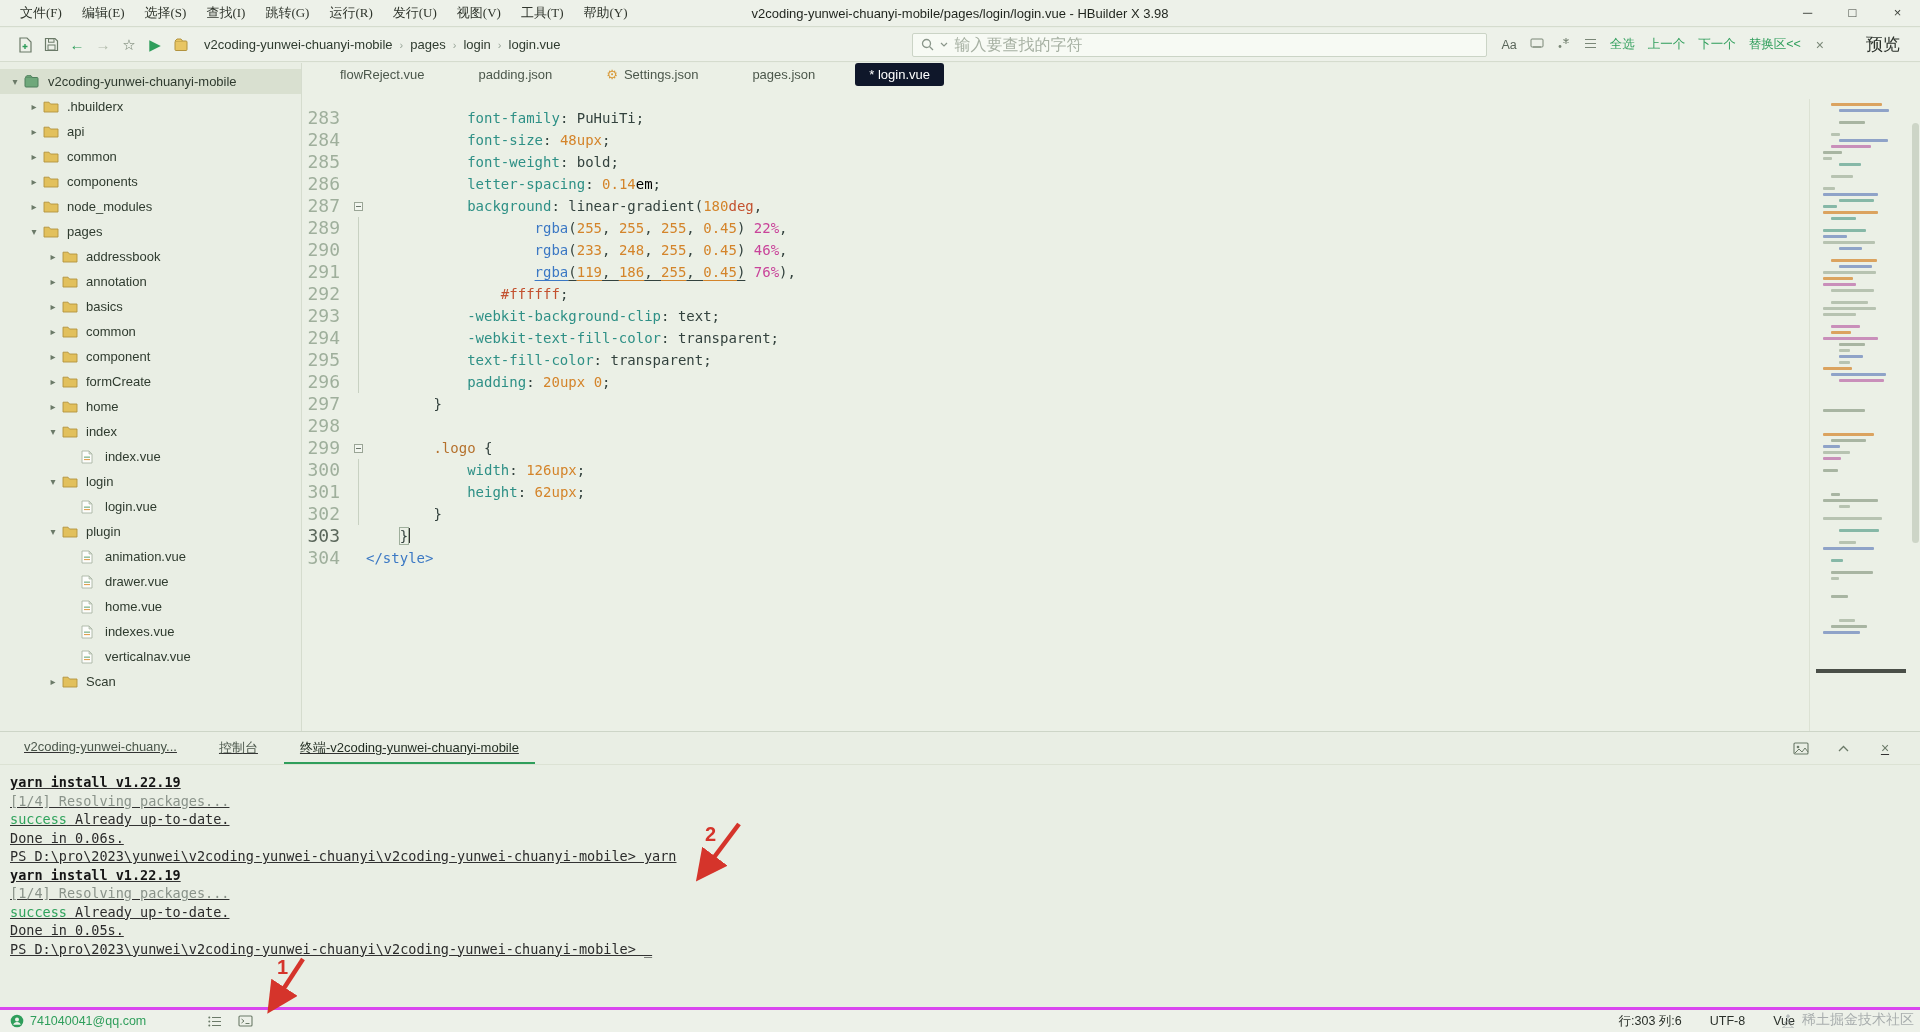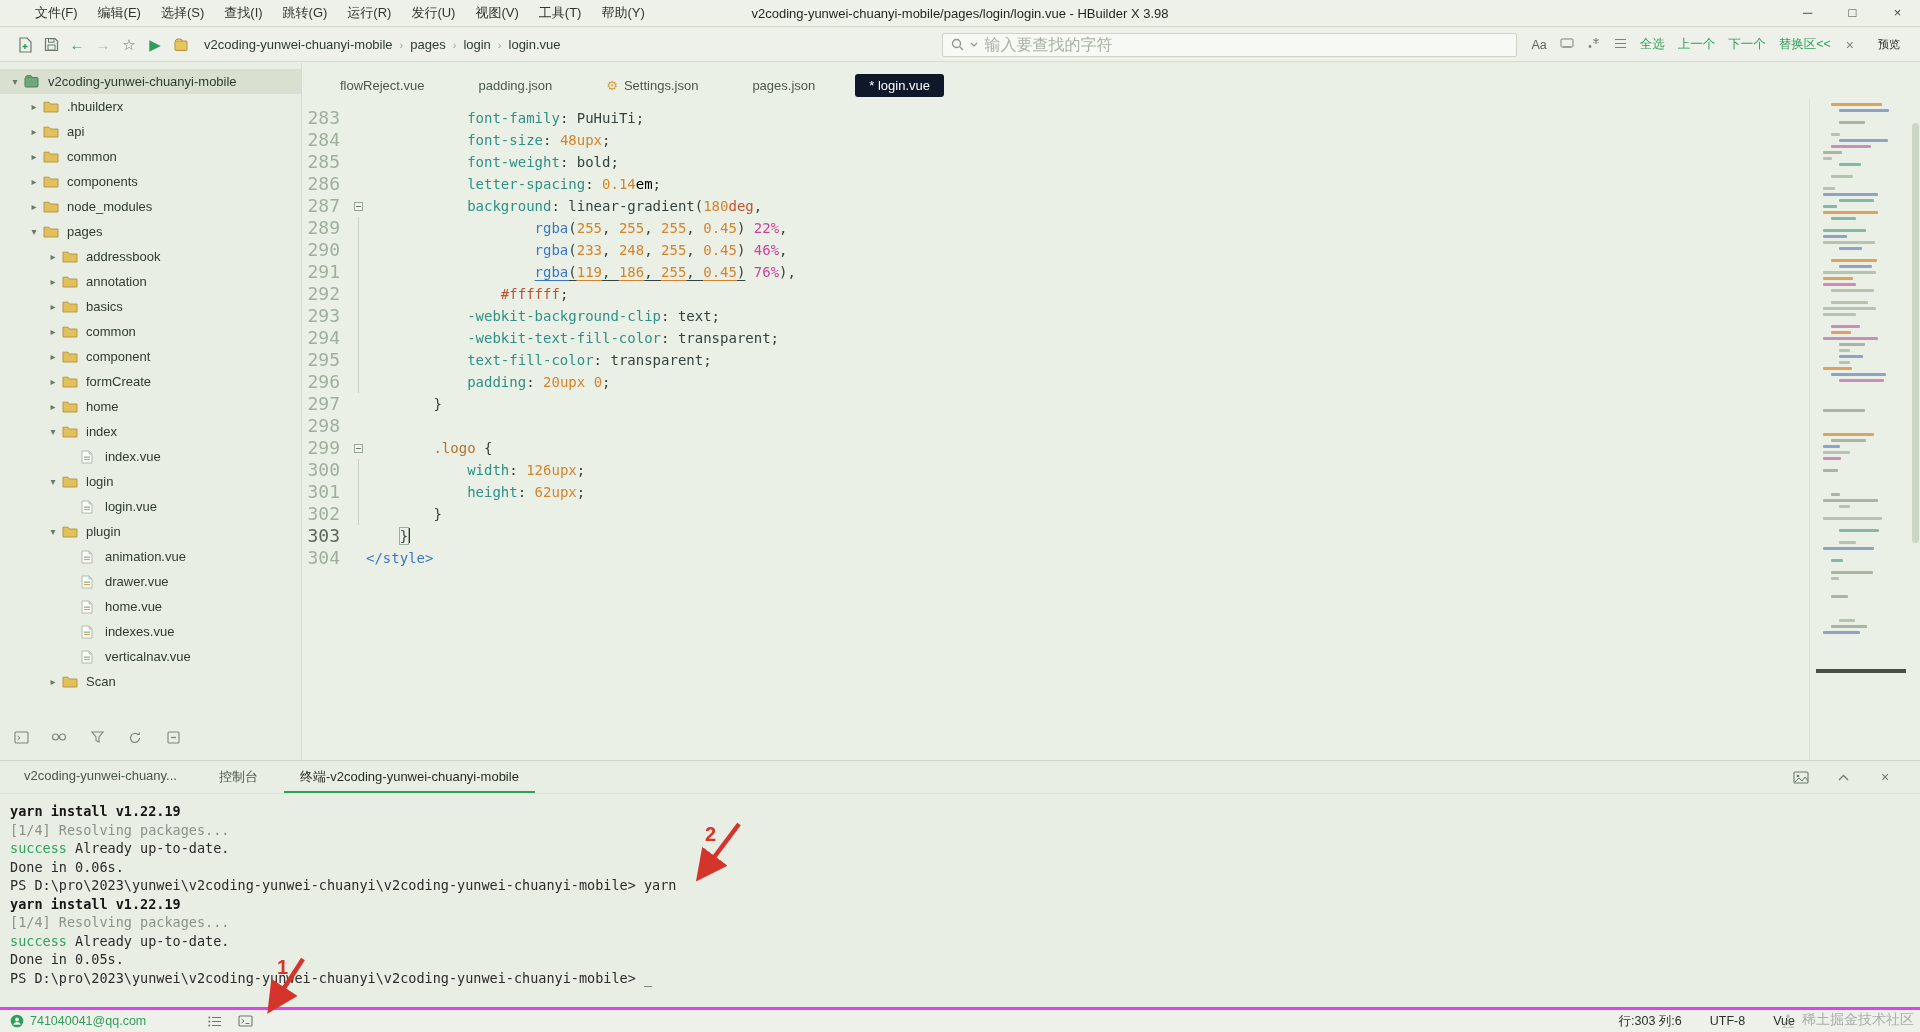--- a/index.html
+++ b/index.html
@@ -3,55 +3,55 @@
 <meta charset="utf-8">
 <style>
   * { box-sizing: border-box; margin: 0; padding: 0; }
   html,body { width:1920px; height:1032px; overflow:hidden; }
   body { font-family:"Liberation Sans","DejaVu Sans",sans-serif; background:#E9EEE4; color:#333; position:relative; font-size:13px; }
 
   .app { position:absolute; inset:0; }
 
   
   .menubar { position:absolute; top:0; left:0; right:0; height:27px; background:#EDF1E9; border-bottom:1px solid #D5DCCE; display:flex; align-items:center; }
-  .menus { display:flex; padding-left:25px; }
+  .menus { display:flex; padding-left:10px;font-family:Liberation Serif, serif; }
   .menu-item { padding:3px 10px; border-radius:3px; color:#2f352c; cursor:default; }
   .win-title { position:absolute; left:50%; transform:translateX(-50%); color:#1f241d; font-size:13px; white-space:nowrap; }
   .win-controls { margin-left:auto; display:flex; }
   .win-btn { width:45px; text-align:center; color:#3c413a; font-size:13px; line-height:26px; }
 
   
   .toolbar { position:absolute; top:28px; left:0; right:0; height:34px; background:#EDF1E9; border-bottom:1px solid #D5DCCE; display:flex; align-items:center; padding:0 12px; }
   .tb-icon { width:26px; height:24px; display:flex; align-items:center; justify-content:center; color:#6b7a68; font-size:15px; flex:none; }
   .tb-icon.green { color:#2F9E5B; }
   .tb-icon.dim { color:#B3BCAC; }
   .breadcrumb { display:flex; align-items:center; gap:7px; margin-left:10px; color:#2f3b2f; white-space:nowrap; }
   .crumb-sep { color:#9AA79A; font-size:11px; }
   .search-wrap { margin-left:auto; width:575px; height:24px; background:#F7FAF4; border:1px solid #CBD4C6; border-radius:2px; display:flex; align-items:center; padding:0 8px; gap:6px; flex:none; }
   .search-wrap input { border:none; outline:none; background:transparent; flex:1; font-size:16px; color:#333; font-family:inherit; }
   .search-wrap input::placeholder { color:#A7B1A3; }
   .findbar { display:flex; align-items:center; gap:13px; margin-left:14px; flex:none; }
   .find-toggle { color:#5a665a; font-size:12.5px; }
   .find-action { color:#2F9E5B; font-size:12.5px; white-space:nowrap; }
   .find-close { color:#7a8777; font-size:14px; margin-left:2px; }
-  .preview-btn { margin-left:16px; color:#2a302a; font-size:11px; padding:3px 8px; flex:none; }
+  .preview-btn { margin-left:34px; color:#2a302a; font-size:17px; padding:3px 8px; flex:none; }
 
   
   .main { position:absolute; top:63px; left:0; right:0; height:697px; display:flex; }
   .sidebar { width:302px; flex:none; border-right:1px solid #D5DCCE; position:relative; padding-top:6px; background:#E9EEE4; }
   .tree-row { height:25px; display:flex; align-items:center; color:#2F3B2F; white-space:nowrap; }
   .tree-row.selected { background:#D9E0D0; }
   .chevron { width:14px; text-align:center; color:#6b7a68; font-size:10px; flex:none; }
   .tree-icon { width:18px; height:16px; margin:0 6px 0 2px; flex:none; display:flex; align-items:center; }
   .tree-label { font-size:13px; }
   .sidebar-footer { position:absolute; bottom:8px; left:0; right:0; height:30px; display:flex; align-items:center; gap:20px; padding-left:12px; }
   .sf-icon { width:18px; height:16px; display:flex; align-items:center; justify-content:center; }
 
   .editor { flex:1; position:relative; background:#EBF0E6; }
-  .tabbar { height:34px; display:flex; align-items:flex-end; padding-left:24px; gap:26px; color:#4b574b; }
+  .tabbar { height:34px; display:flex; align-items:flex-start; padding-left:24px; gap:26px; color:#4b574b; }
   .tab { padding:4px 14px; display:flex; align-items:center; gap:6px; white-space:nowrap; }
   .tab.active { background:#0f172a; color:#fff; border-radius:3px; }
   .gear { color:#D89A3A; font-size:13px; }
 
   .code { position:absolute; top:36px; left:0; right:112px; bottom:0; font-family:"DejaVu Sans Mono","Liberation Mono",monospace; font-size:14px; line-height:22px; padding-top:8px; overflow:hidden; }
   .code-line { display:flex; height:22px; align-items:center; }
   .gutter { width:48px; flex:none; text-align:right; padding-right:10px; color:#9FAF9C; font-size:18px; font-family:"DejaVu Sans Mono",monospace; }
   .gutter.g-act { color:#5a665a; }
   .fold { width:16px; flex:none; height:22px; display:flex; align-items:center; justify-content:center; position:relative; }
   .fold-box { width:9px; height:9px; border:1px solid #9aa596; background:#f2f6ef; position:relative; display:inline-block; }
@@ -73,21 +73,21 @@
   .caret{ display:inline-block; width:1px; height:15px; background:#333; vertical-align:-2px; margin-left:1px; }
 
   .minimap { position:absolute; top:40px; right:16px; width:84px; height:600px; }
   .mm-row { position:absolute; height:3px; border-radius:1px; }
   .mm-end { position:absolute; left:-4px; right:-2px; height:4px; background:#4a4f48; top:566px; }
   .vscroll { position:absolute; top:36px; right:0; width:9px; bottom:0; }
   .vscroll .thumb { position:absolute; top:24px; left:1px; width:7px; height:420px; background:#CDD5C7; border-radius:4px; }
   .editor-split { position:absolute; top:36px; bottom:0; right:110px; width:1px; background:#DCE2D4; }
 
   
-  .console { position:absolute; top:760px; left:0; right:0; height:247px; background:#E9EEE4; border-top:1px solid #CDD5C7; }
+  .console { position:absolute; top:731px; left:0; right:0; height:247px; background:#E9EEE4; border-top:1px solid #CDD5C7;text-decoration:underline; }
   .console-tabs { height:33px; display:flex; align-items:center; padding-left:8px; gap:10px; color:#4a564a; border-bottom:1px solid #DCE2D4; }
   .ctab { padding:7px 16px 5px; white-space:nowrap; }
   .ctab.active { color:#1f2a1f; border-bottom:2px solid #2F9E5B; }
   .console-actions { margin-left:auto; display:flex; gap:24px; padding-right:26px; align-items:center; }
   .ca-icon { width:18px; height:16px; display:flex; align-items:center; justify-content:center; color:#6b7a68; font-size:14px; }
   .terminal { padding:8px 10px; font-family:"DejaVu Sans Mono","Liberation Mono",monospace; font-size:13.5px; line-height:18.5px; color:#2b2b2b; }
   .tl { white-space:pre; }
   .tl .b   { font-weight:bold; color:#151515; }
   .tl .dim { color:#8a938a; }
   .tl .succ{ color:#2FA35C; }

